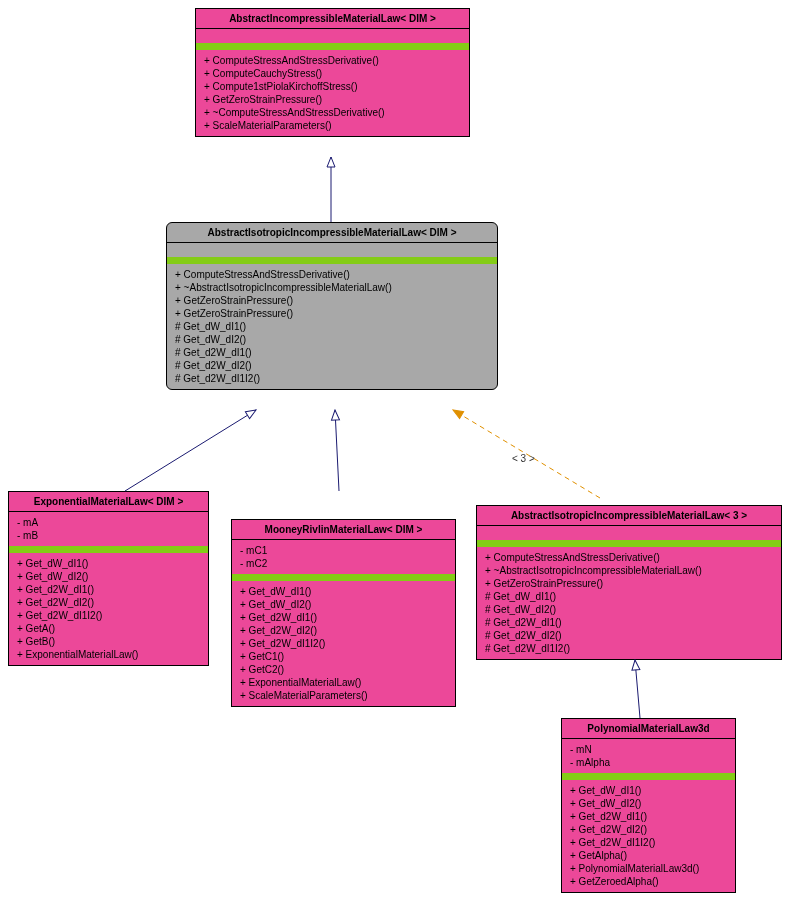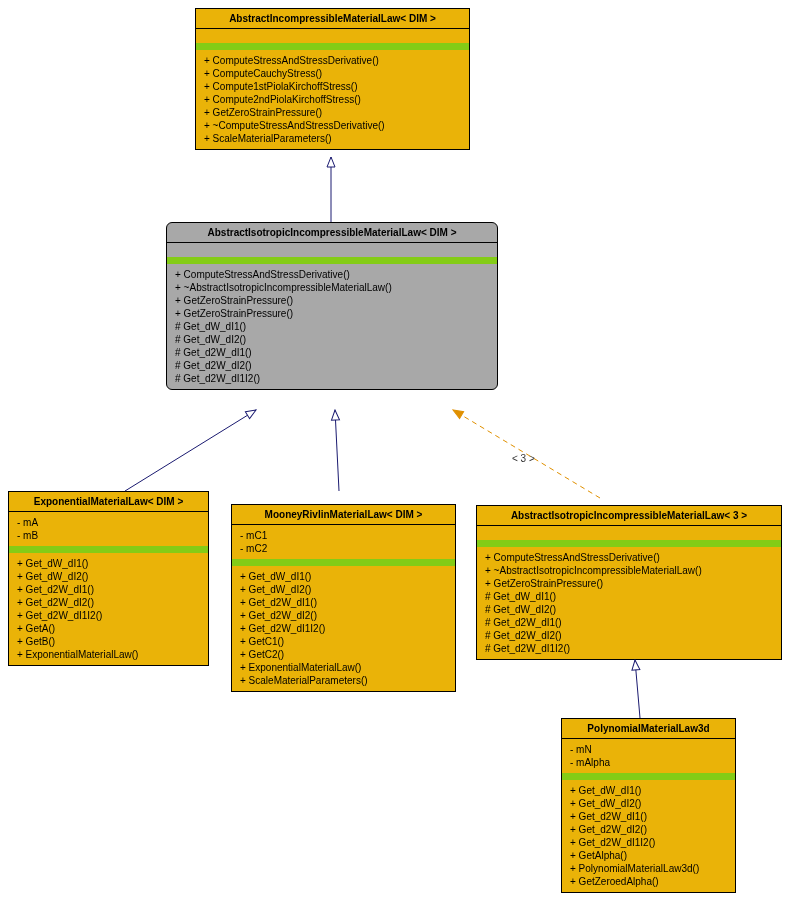--- a/index.html
+++ b/index.html
@@ -8,21 +8,21 @@
     background: #fff;
     margin: 0;
     padding: 0;
     width: 787px;
     height: 912px;
     position: relative;
   }
   .class-box {
     position: absolute;
     border: 1px solid #000;
-    background: #eab308;
+    background: #ec4899;
   }
   .class-box.highlighted {
     background: #a8a8a8;
   }
   .class-name {
     text-align: center;
     font-weight: bold;
     padding: 4px 8px;
     border-bottom: 1px solid #000;
   }
@@ -55,21 +55,20 @@
 </head>
 <body>
 
 <div class="class-box" id="box-0" style="left:195px; top:8px; width:273px;">
   <div class="class-name">AbstractIncompressibleMaterialLaw&lt; DIM &gt;</div>
   <div class="class-attrs"></div>
   <div class="class-methods" id="methods-0">
       <div class="member-line">+ ComputeStressAndStressDerivative()</div>
       <div class="member-line">+ ComputeCauchyStress()</div>
       <div class="member-line">+ Compute1stPiolaKirchoffStress()</div>
-      <div class="member-line">+ Compute2ndPiolaKirchoffStress()</div>
       <div class="member-line">+ GetZeroStrainPressure()</div>
       <div class="member-line">+ ~ComputeStressAndStressDerivative()</div>
       <div class="member-line">+ ScaleMaterialParameters()</div>
     </div>
 </div>
 
 <div class="class-box highlighted" id="box-1" style="left:166px; top:222px; width:330px;border-radius:6px;">
   <div class="class-name">AbstractIsotropicIncompressibleMaterialLaw&lt; DIM &gt;</div>
   <div class="class-attrs"></div>
   <div class="class-methods" id="methods-1">
@@ -96,21 +95,21 @@
       <div class="member-line">+ Get_dW_dI2()</div>
       <div class="member-line">+ Get_d2W_dI1()</div>
       <div class="member-line">+ Get_d2W_dI2()</div>
       <div class="member-line">+ Get_d2W_dI1I2()</div>
       <div class="member-line">+ GetA()</div>
       <div class="member-line">+ GetB()</div>
       <div class="member-line">+ ExponentialMaterialLaw()</div>
     </div>
 </div>
 
-<div class="class-box" id="box-3" style="left:231px; top:504px; width:223px;">
+<div class="class-box" id="box-3" style="left:231px; top:519px; width:223px;">
   <div class="class-name">MooneyRivlinMaterialLaw&lt; DIM &gt;</div>
   <div class="class-attrs" id="attrs-3">
       <div class="member-line">- mC1</div>
       <div class="member-line">- mC2</div>
     </div>
   <div class="class-methods" id="methods-3">
       <div class="member-line">+ Get_dW_dI1()</div>
       <div class="member-line">+ Get_dW_dI2()</div>
       <div class="member-line">+ Get_d2W_dI1()</div>
       <div class="member-line">+ Get_d2W_dI2()</div>

